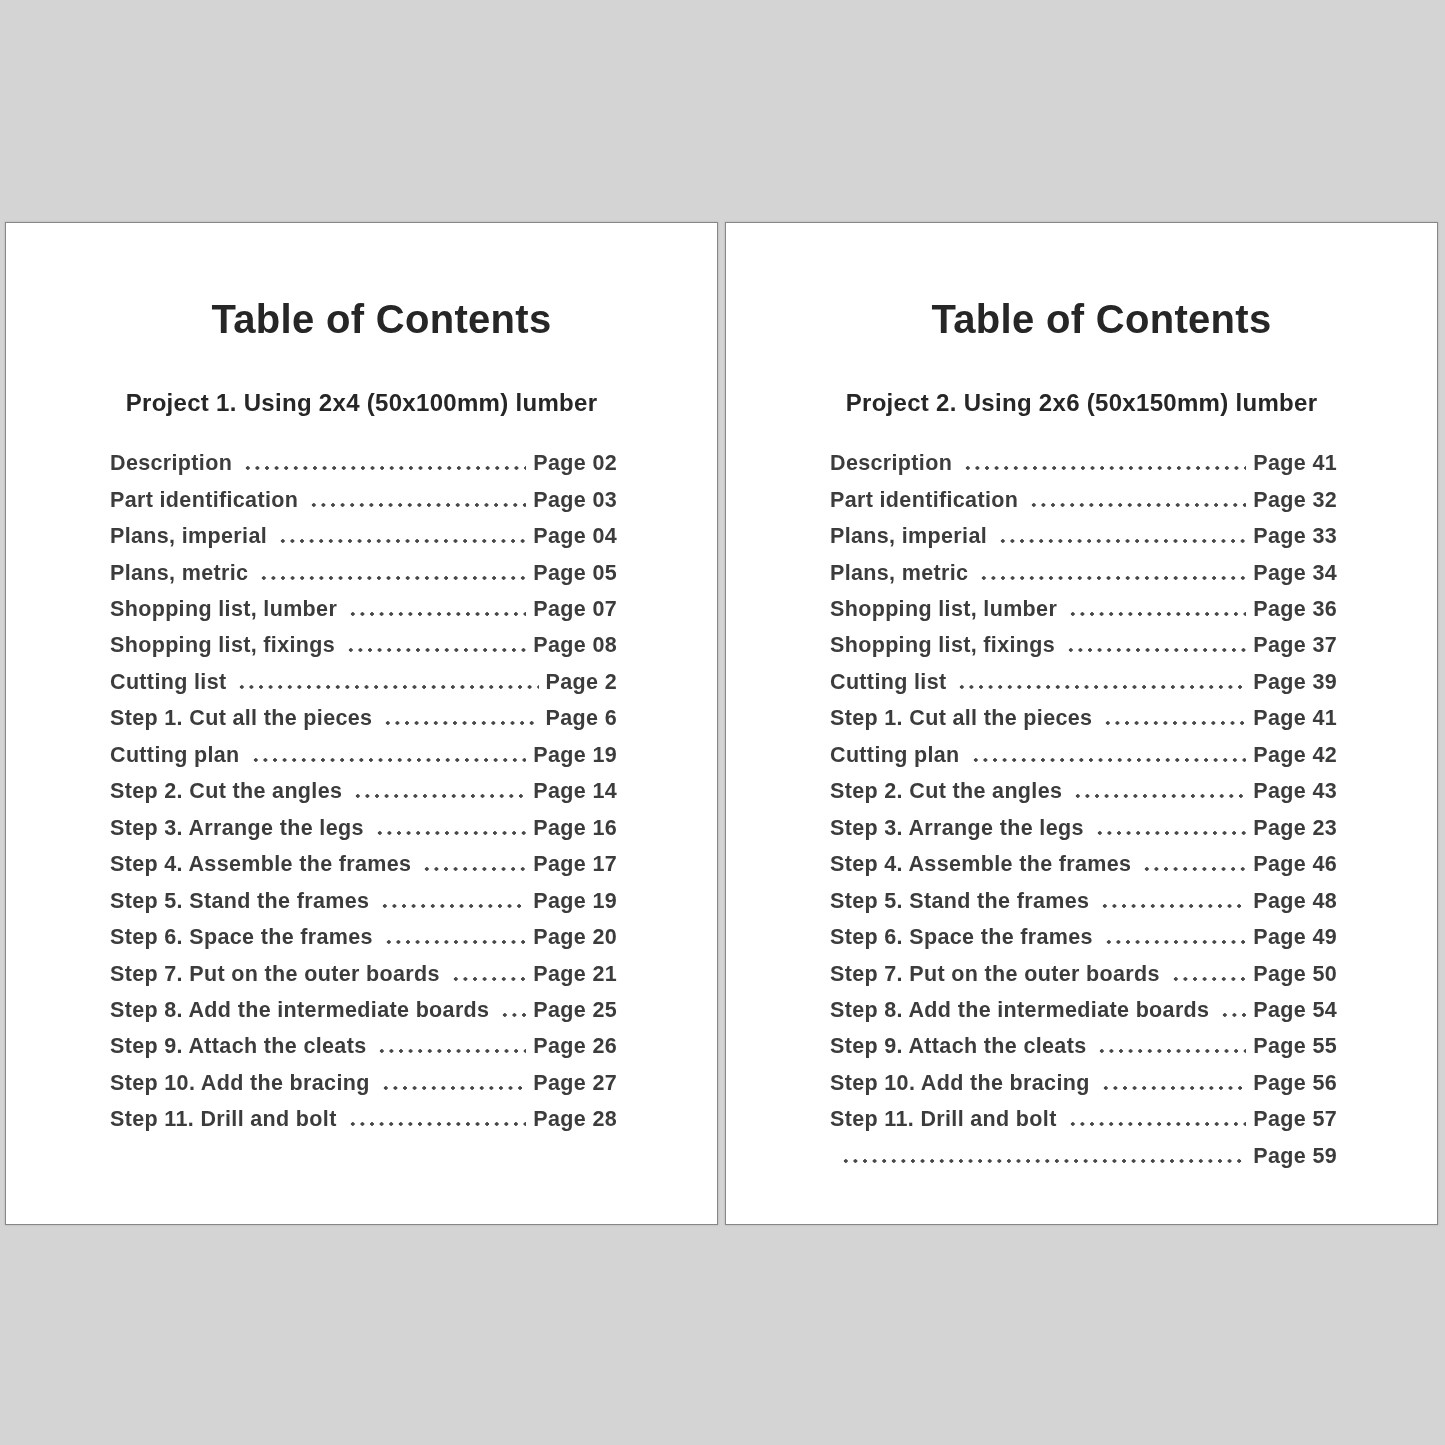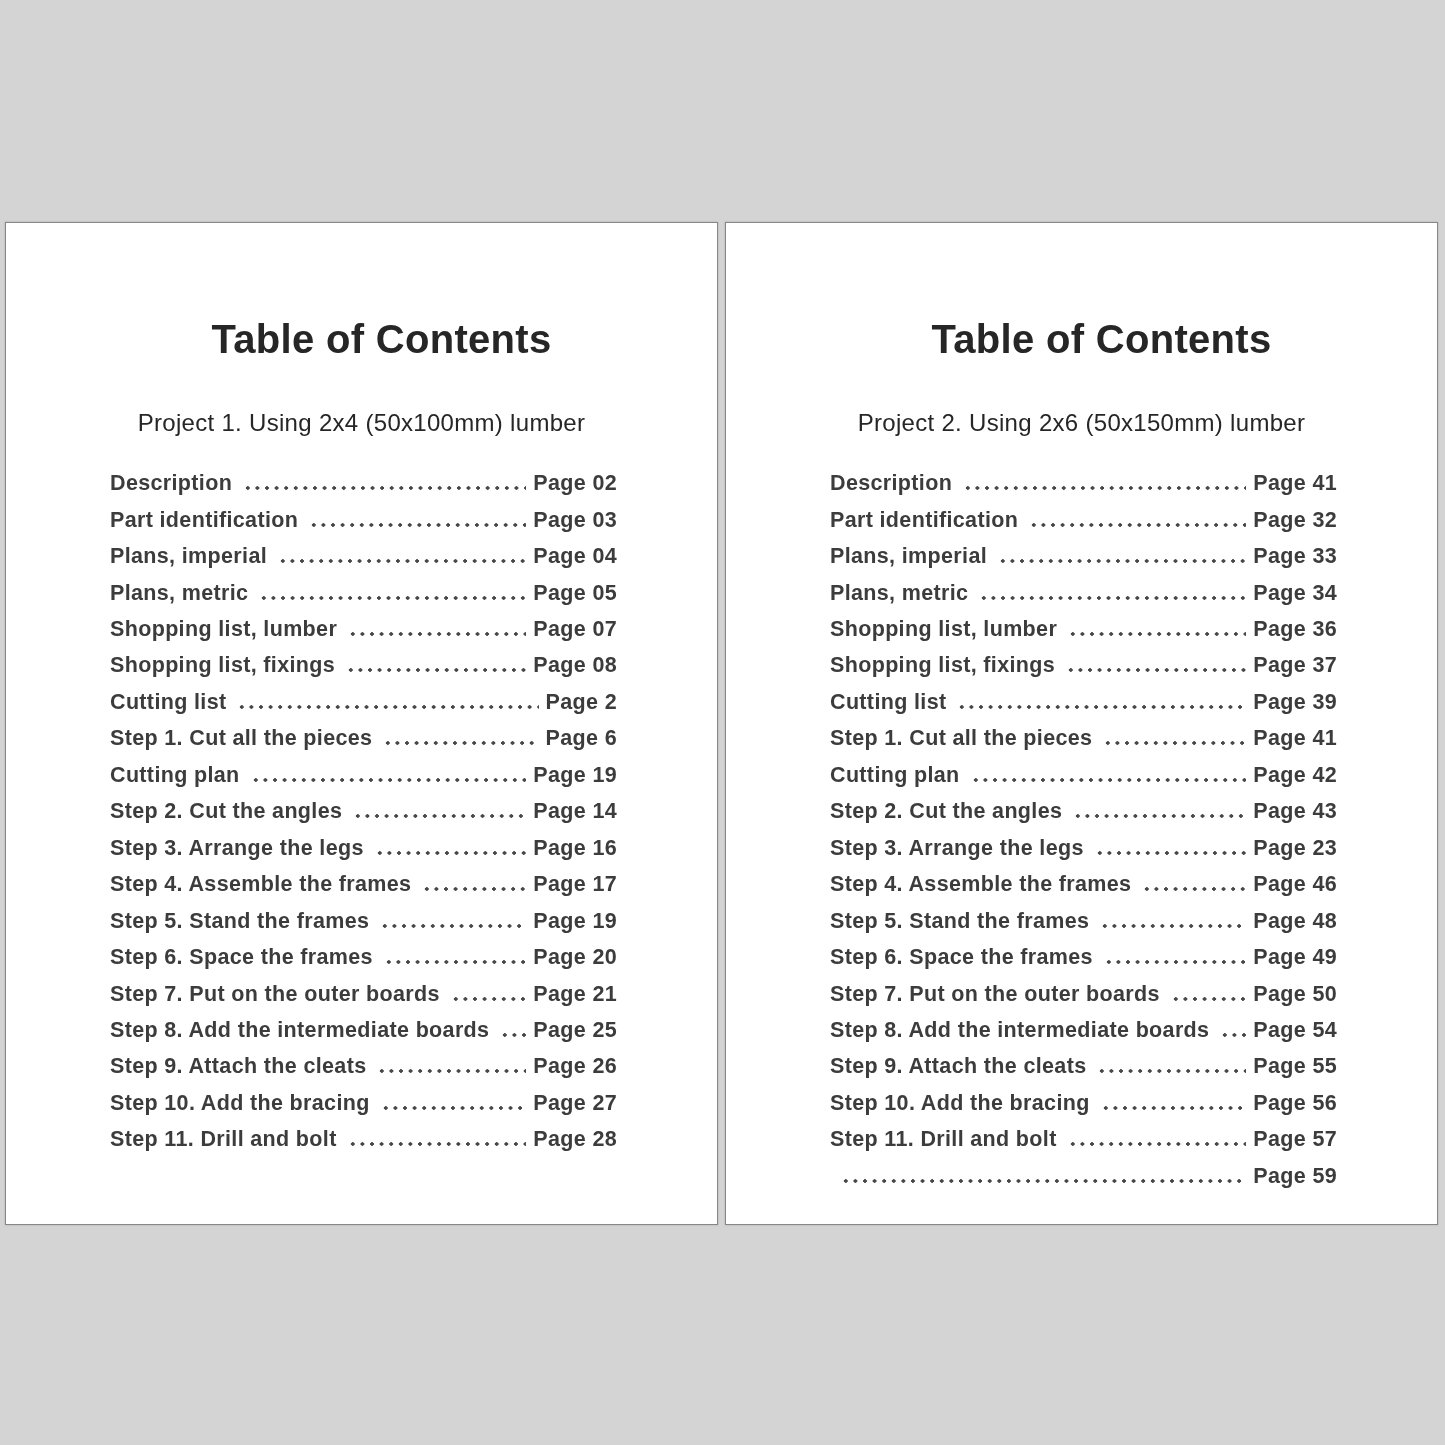--- a/index.html
+++ b/index.html
@@ -23,34 +23,34 @@
     top: 222px;
     width: 713px;
     height: 1003px;
     background: var(--page);
     border: 1px solid var(--border);
     box-shadow: 0 0 2px rgba(0,0,0,0.18);
   }
   .page-left  { left: 5px; }
   .page-right { left: 725px; }
   .page h1 {
-    margin-top: 92px;
+    margin-top: 72px;
     text-align: center;
     font-size: 40px;
     font-weight: bold;
     letter-spacing: 0.3px;
     color: var(--heading);
     line-height: 1.2;
     padding-left: 40px;
   }
   .page h2 {
     margin-top: 44px;
     text-align: center;
     font-size: 24px;
-    font-weight: normal;
+    font-weight: bold;
     letter-spacing: 0.3px;
     color: var(--heading);
     line-height: 1.3;
   }
   .entries {
     margin-top: 27px;
     padding-left: 104px;
     padding-right: 100px;
   }
   .row {

